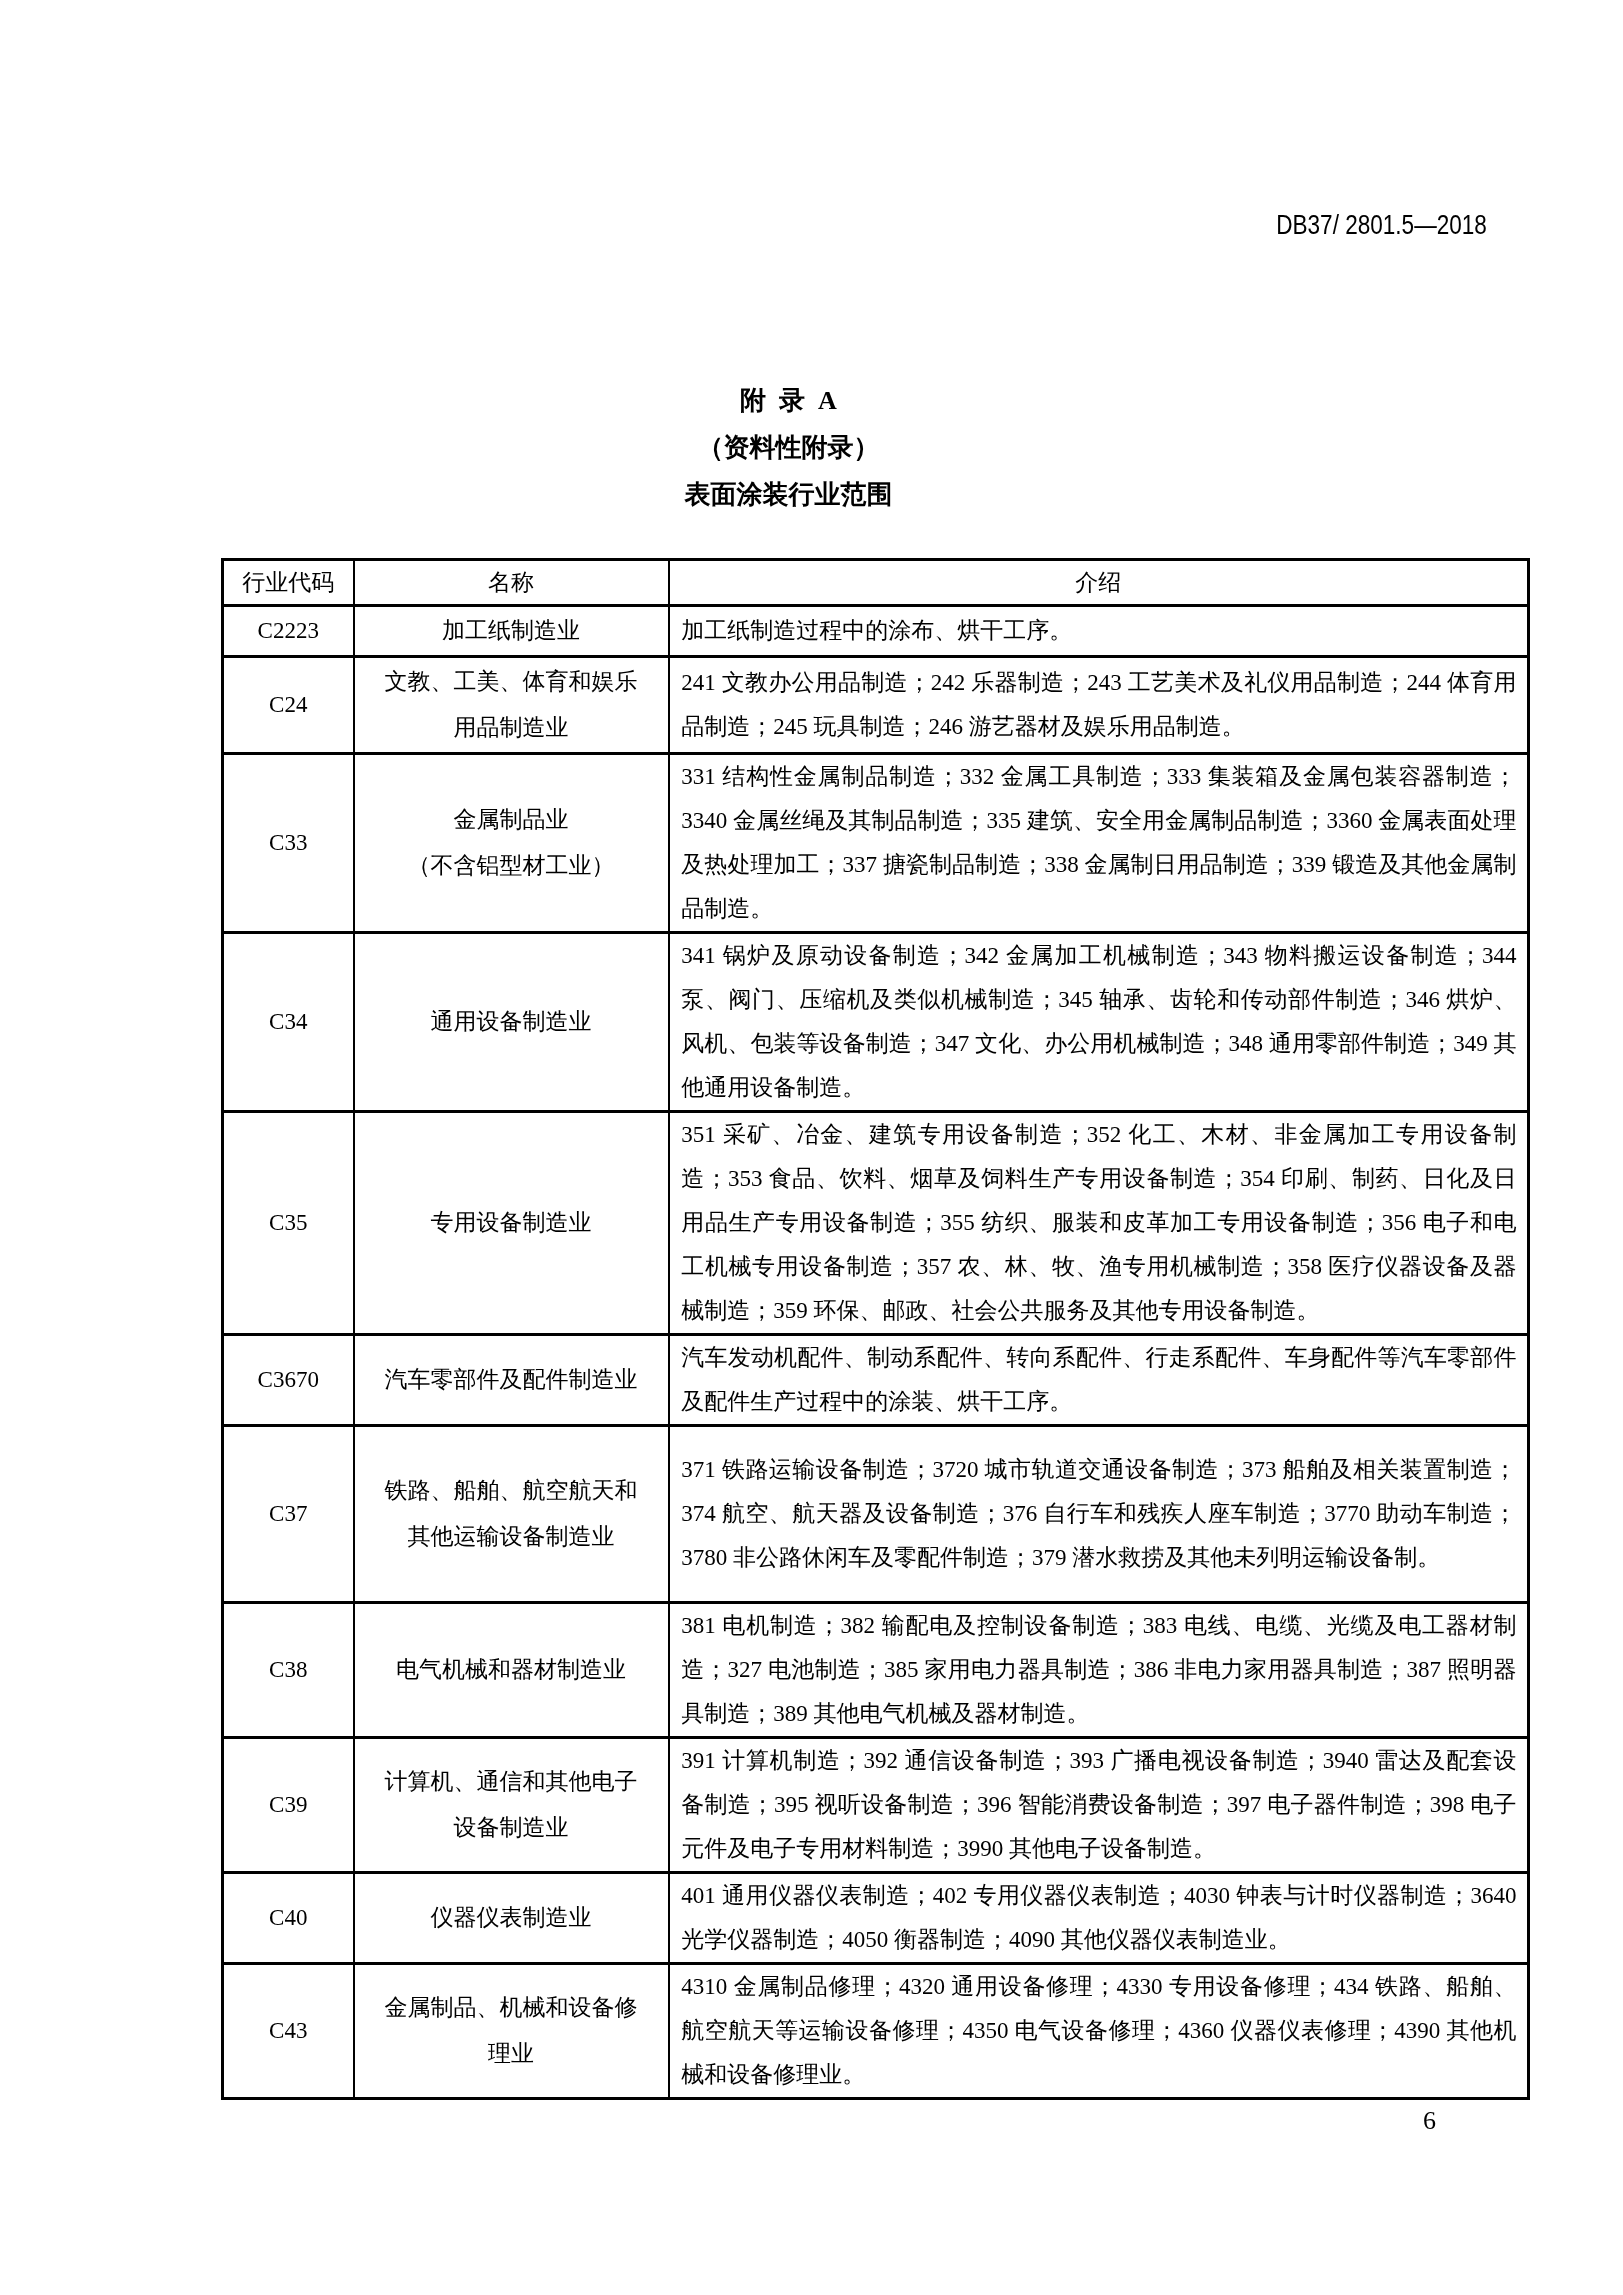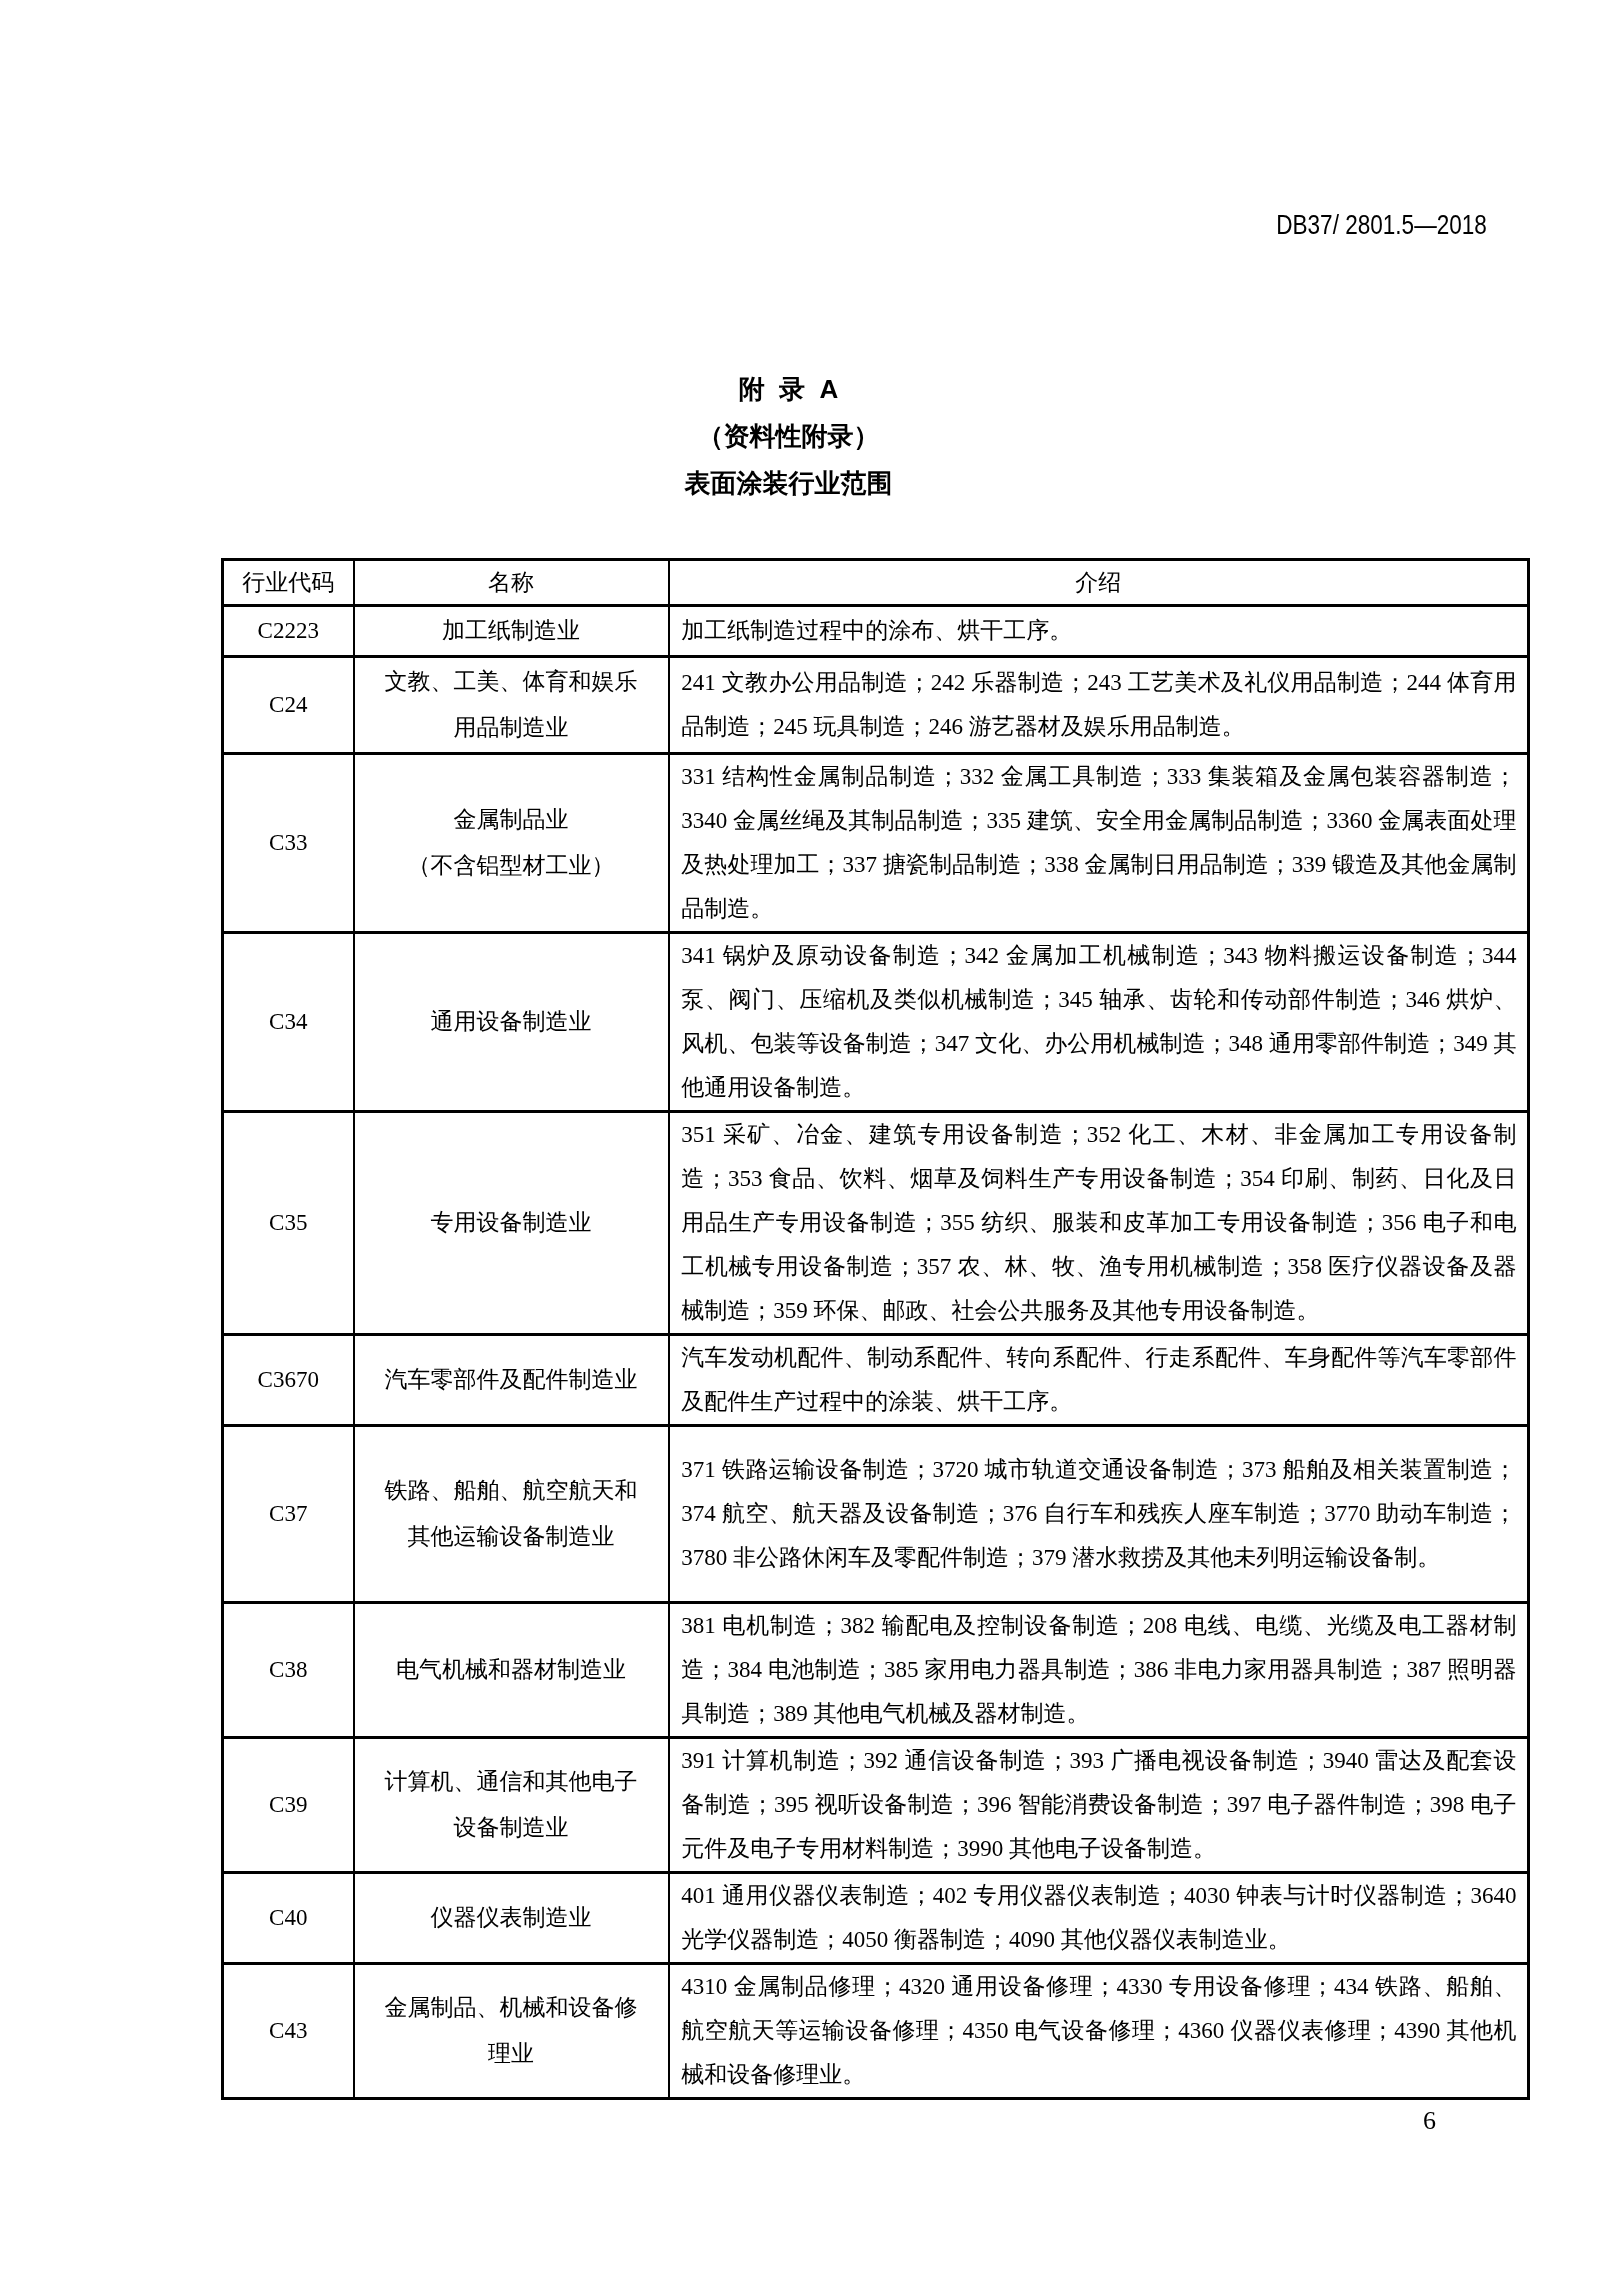--- a/index.html
+++ b/index.html
@@ -19,23 +19,23 @@
     font-family:"Liberation Sans","DejaVu Sans",sans-serif;
     letter-spacing:0px;
     transform:scaleX(0.82);
     transform-origin:100% 50%;
     white-space:pre;
   }
 
   
   .title-block {
     position:absolute;
-    top:366px; left:0; width:1577px;
+    top:377px; left:0; width:1577px;
     text-align:center;
-    font-family:Liberation Sans, sans-serif;
+    font-family:Liberation Serif, serif;
     font-weight:bold;
     font-size:26px;
     line-height:47px;
   }
   .title-block div { white-space:pre; }
 
   
   table.industry-table {
     position:absolute;
     left:179px; top:558px;
@@ -149,21 +149,21 @@
       </tr>
       <tr>
         <td class="code">C37</td>
         <td class="name">铁路、船舶、航空航天和
 其他运输设备制造业</td>
         <td class="intro">371 铁路运输设备制造；3720 城市轨道交通设备制造；373 船舶及相关装置制造；374 航空、航天器及设备制造；376 自行车和残疾人座车制造；3770 助动车制造；3780 非公路休闲车及零配件制造；379 潜水救捞及其他未列明运输设备制。</td>
       </tr>
       <tr>
         <td class="code">C38</td>
         <td class="name">电气机械和器材制造业</td>
-        <td class="intro">381 电机制造；382 输配电及控制设备制造；208 电线、电缆、光缆及电工器材制造；384 电池制造；385 家用电力器具制造；386 非电力家用器具制造；387 照明器具制造；389 其他电气机械及器材制造。</td>
+        <td class="intro">381 电机制造；382 输配电及控制设备制造；383 电线、电缆、光缆及电工器材制造；327 电池制造；385 家用电力器具制造；386 非电力家用器具制造；387 照明器具制造；389 其他电气机械及器材制造。</td>
       </tr>
       <tr>
         <td class="code">C39</td>
         <td class="name">计算机、通信和其他电子
 设备制造业</td>
         <td class="intro">391 计算机制造；392 通信设备制造；393 广播电视设备制造；3940 雷达及配套设备制造；395 视听设备制造；396 智能消费设备制造；397 电子器件制造；398 电子元件及电子专用材料制造；3990 其他电子设备制造。</td>
       </tr>
       <tr>
         <td class="code">C40</td>
         <td class="name">仪器仪表制造业</td>

